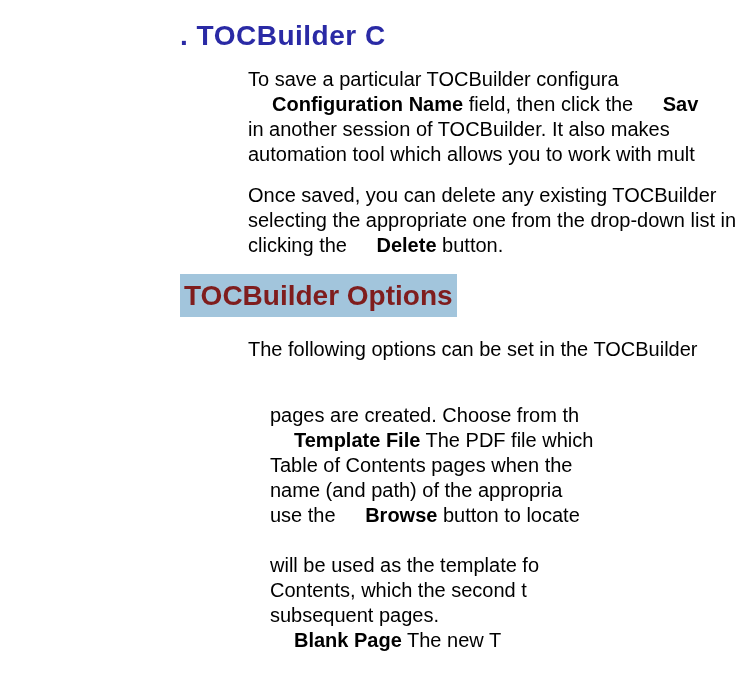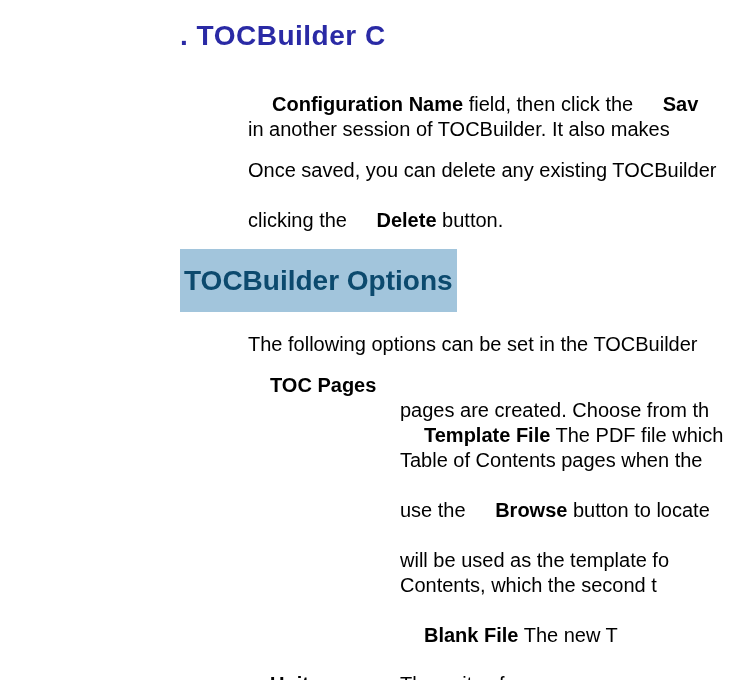--- a/index.html
+++ b/index.html
@@ -1,64 +1,64 @@
 <!DOCTYPE html>
 <html><head>
 <meta charset="utf-8">
 <style>
   html,body{margin:0;padding:0;background:#fff;font-family:Arial,Helvetica,sans-serif;font-size:20px;color:#000;line-height:1.25;overflow:hidden;}
   .page{position:relative;width:748px;height:680px;}
   .circle{position:absolute;width:1500px;height:1500px;border-radius:50%;background:#fafafa;left:-1260px;top:-420px;z-index:0;}
   .mask{position:absolute;width:1200px;height:1200px;border-radius:50%;background:#fff;left:-260px;top:-230px;z-index:1;overflow:hidden;}
   .content{position:absolute;left:440px;top:248px;width:580px;}
   h1.cut{color:#2a2aa5;font-size:28px;font-weight:bold;margin:0 0 14px 0;letter-spacing:.5px;}
-  h2.sel{display:inline-block;background:#a2c5dc;color:#0c4a6e;font-size:28px;font-weight:bold;margin:0;padding:14px 4px;}
+  h2.sel{display:inline-block;background:#a2c5dc;color:#7f1d1d;font-size:28px;font-weight:bold;margin:0;padding:4px 4px;}
   p{margin:0 0 16px 0;}
   .s1{margin-left:68px;}
   .s2{margin-left:68px;margin-top:20px;}
   .dl{margin-left:90px;margin-top:16px;}
   .row{display:flex;margin-bottom:24px;}
   .dt{width:130px;font-weight:bold;flex-shrink:0;}
   .dd{flex:1;}
   b{font-weight:bold;margin-left:24px;}
 </style>
 </head>
 <body>
 <div class="page">
   <div class="circle"></div>
   <div class="mask">
     <div class="content">
       <h1 class="cut">. TOCBuilder C</h1>
       <p class="s1">
-        <br>
+        <span>To save a particular TOCBuilder configura</span><br>
         <b>Configuration Name</b> <span>field, then click the</span> <b>Sav</b><br>
         <span>in another session of TOCBuilder. It also makes</span><br>
+        <span>automation tool which allows you to work with mult</span>
       </p>
       <p class="s1">
         <span>Once saved, you can delete any existing TOCBuilder</span><br>
-        <br>
+        <span>selecting the appropriate one from the drop-down list in</span><br>
         <span>clicking the</span> <b>Delete</b> <span>button.</span>
       </p>
       <h2 class="sel">TOCBuilder Options</h2>
       <p class="s2">The following options can be set in the TOCBuilder</p>
       <div class="dl">
         <div class="row">
-          <div class="dt">TOC Pages</div>
           <div class="dd">
             <br>
             <span>pages are created. Choose from th</span><br>
             <b>Template File</b> <span>The PDF file which</span><br>
             <span>Table of Contents pages when the</span><br>
-            <br>
+            <span>name (and path) of the appropria</span><br>
             <span>use the</span> <b>Browse</b> <span>button to locate</span><br>
             <br>
             <span>will be used as the template fo</span><br>
             <span>Contents, which the second t</span><br>
-            <br>
-            <b>Blank File</b> <span>The new T</span>
+            <span>subsequent pages.</span><br>
+            <b>Blank Page</b> <span>The new T</span>
           </div>
         </div>
         <div class="row">
           <div class="dt">Units</div>
           <div class="dd">The units of</div>
         </div>
       </div>
     </div>
   </div>
 </div>

